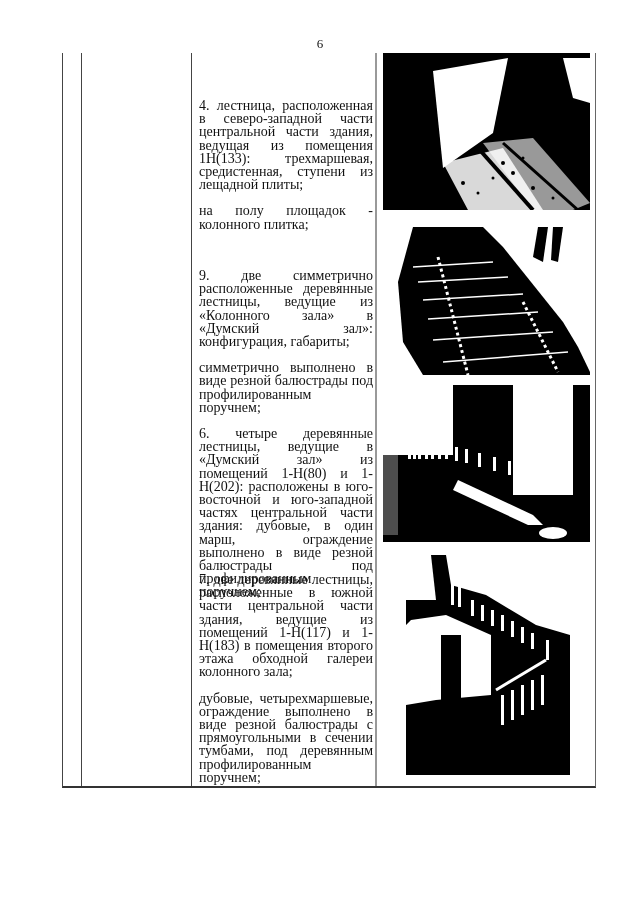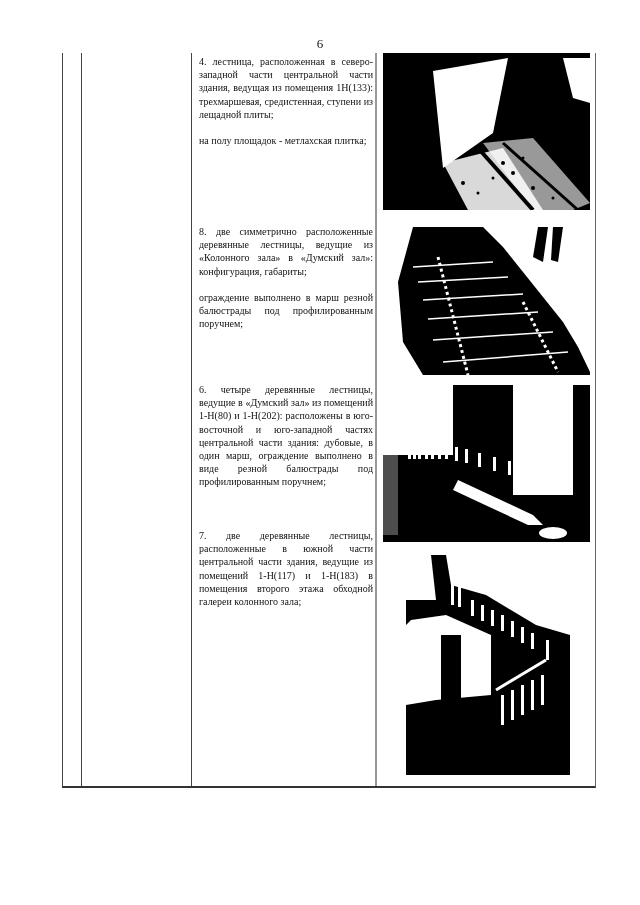--- a/index.html
+++ b/index.html
@@ -3,53 +3,54 @@
 <meta charset="utf-8">
 <style>
   html, body { margin:0; padding:0; background:#ffffff; }
   body { width:640px; height:905px; position:relative; overflow:hidden;
          font-family:"Liberation Serif", "DejaVu Serif", serif; color:#111; }
   .page-num { position:absolute; top:36px; left:0; width:640px; text-align:center; font-size:13px; }
   .table { position:absolute; left:62px; top:53px; width:534px; height:735px;
            border-left:1.5px solid #444; border-right:1.5px solid #666; border-bottom:2px solid #333; box-sizing:border-box; }
   .vline { position:absolute; top:0; bottom:0; width:1px; background:#444; }
   .vline.gray { background:#999; width:2px; }
-  .cell-text { position:absolute; left:136px; width:174px; font-size:10px; line-height:13.2px;
-               text-align:justify; text-align-last:left; }
+  .cell-text { position:absolute; left:136px; width:174px; font-size:14px; line-height:13.2px;
+               text-align:justify; text-align-last:left;margin-top:44px; }
   .cell-text p { margin:0; }
   .cell-text p + p { margin-top:13px; }
   .photo { position:absolute; background:#000; overflow:hidden; }
   .photo svg { width:100%; height:100%; display:block; }
 </style>
 </head>
 <body>
 
 <div class="page-num">6</div>
 
 <div class="table">
   <div class="vline" style="left:18px"></div>
   <div class="vline" style="left:128px"></div>
   <div class="vline gray" style="left:312px"></div>
 
   <div class="cell-text" style="top:2px">
     <p>4. лестница, расположенная в северо-западной части центральной части здания, ведущая из помещения 1Н(133): трехмаршевая, средистенная, ступени из лещадной плиты;</p>
-    <p>на полу площадок - метлахская плитка;</p>
+    <p>на полу площадок - колонного плитка;</p>
   </div>
 
   <div class="cell-text" style="top:172px">
-    <p>8. две симметрично расположенные деревянные лестницы, ведущие из «Колонного зала» в «Думский зал»: конфигурация, габариты;</p>
-    <p>ограждение выполнено в марш резной балюстрады под профилированным поручнем;</p>
+    <p>9. две симметрично расположенные деревянные лестницы, ведущие из «Колонного зала» в «Думский зал»: конфигурация, габариты;</p>
+    <p>симметрично выполнено в виде резной балюстрады под профилированным поручнем;</p>
   </div>
 
   <div class="cell-text" style="top:330px">
     <p>6. четыре деревянные лестницы, ведущие в «Думский зал» из помещений 1-Н(80) и 1-Н(202): расположены в юго-восточной и юго-западной частях центральной части здания: дубовые, в один марш, ограждение выполнено в виде резной балюстрады под профилированным поручнем;</p>
   </div>
 
   <div class="cell-text" style="top:476px">
     <p>7. две деревянные лестницы, расположенные в южной части центральной части здания, ведущие из помещений 1-Н(117) и 1-Н(183) в помещения второго этажа обходной галереи колонного зала;</p>
+    <p>дубовые, четырехмаршевые, ограждение выполнено в виде резной балюстрады с прямоугольными в сечении тумбами, под деревянным профилированным поручнем;</p>
   </div>
 </div>
 
 <div class="photo" style="left:383px; top:53px; width:207px; height:157px;">
   <svg viewBox="0 0 207 157" preserveAspectRatio="none">
     <rect width="207" height="157" fill="#000"></rect>
     <polygon points="50,18 125,5 110,80 60,115" fill="#fff"></polygon>
     <polygon points="180,5 207,5 207,50 190,45" fill="#fff"></polygon>
     <polygon points="60,110 120,95 160,157 85,157" fill="#fff" opacity="0.85"></polygon>
     <polygon points="100,90 150,85 207,150 190,157 150,157" fill="#fff" opacity="0.6"></polygon>

